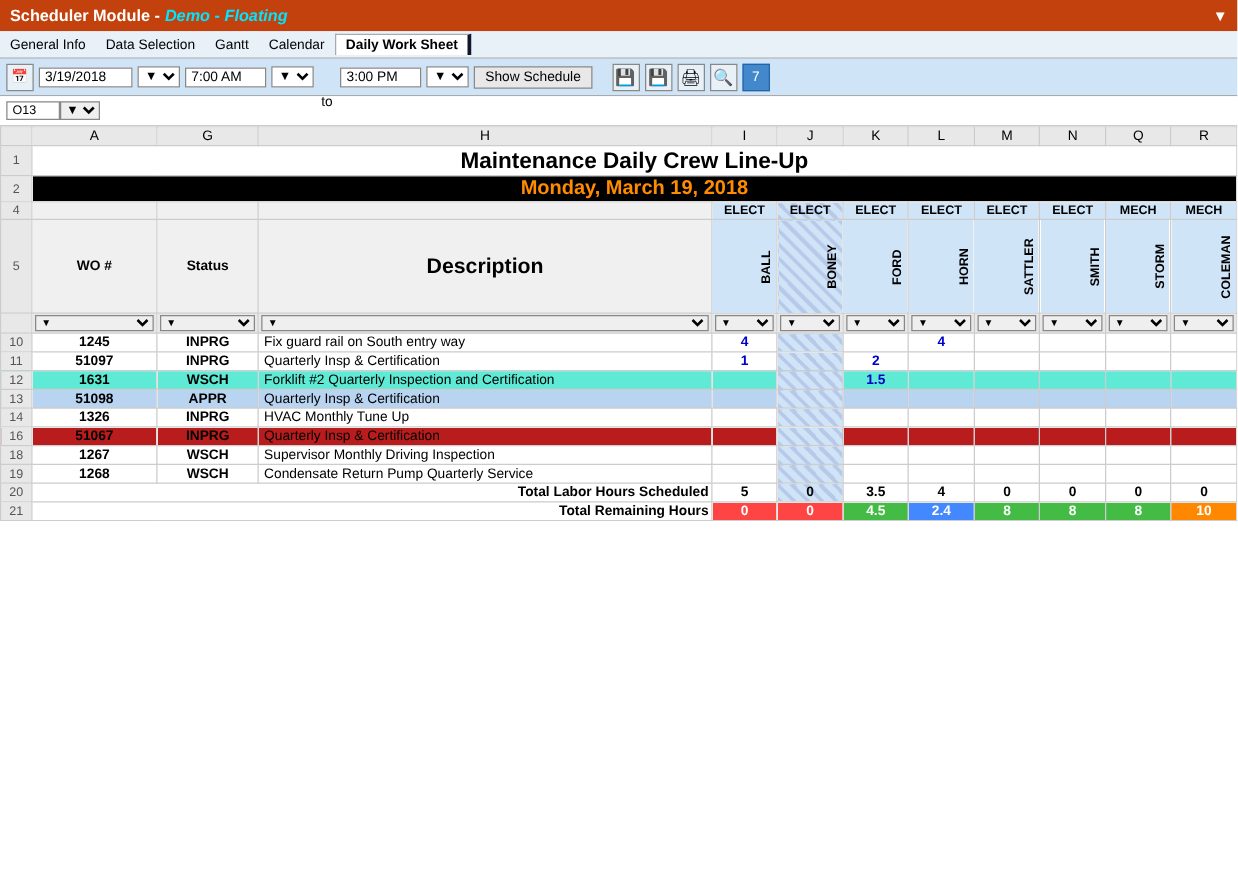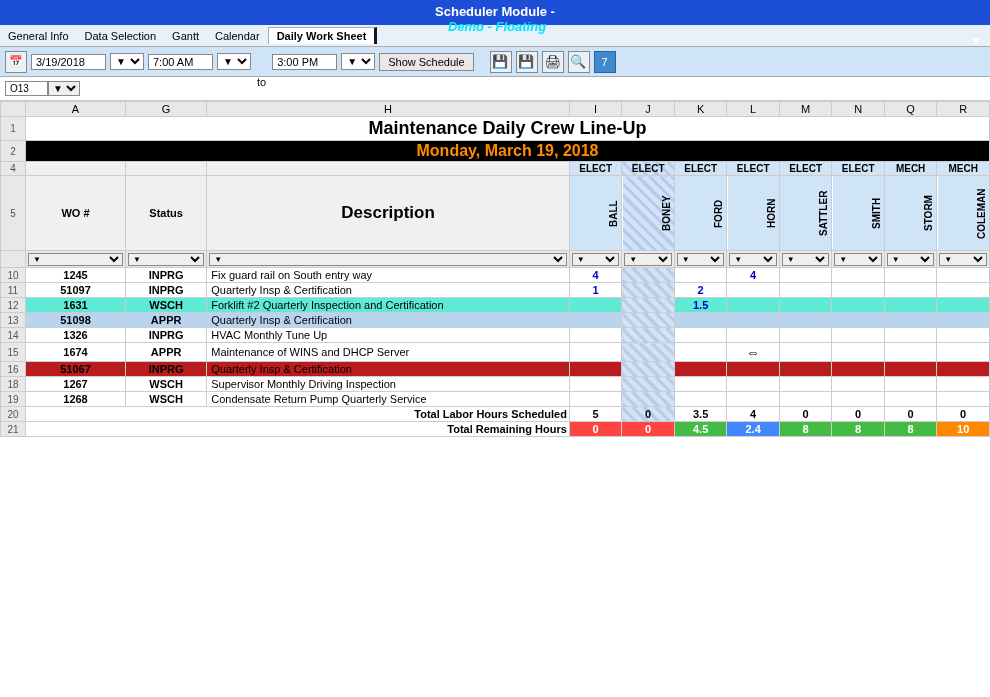--- a/index.html
+++ b/index.html
@@ -1,28 +1,27 @@
 <!DOCTYPE html>
 <html><head>
   <meta charset="utf-8">
   <style>
     * { margin: 0; padding: 0; box-sizing: border-box; }
     body { font-family: Arial, sans-serif; font-size: 12px; background: #fff; width: 990px; overflow: hidden; }
 
     
     #title-bar {
-      background: #1d4ed8;
+      background: #c2410c;
       color: #fff;
       padding: 4px 8px;
       font-size: 13px;
       font-weight: bold;
       display: flex;
       align-items: center;
       height: 25px;
-      flex-direction: column;
     }
     #title-bar .demo-title { color: #00e5ff; font-style: italic; margin-left: 4px; }
 
     
     #menu-bar {
       background: #e8f0f8;
       display: flex;
       align-items: center;
       height: 22px;
       border-bottom: 1px solid #aaa;
@@ -414,34 +413,20 @@
       <td class="desc-cell">HVAC Monthly Tune Up</td>
       <td class="num-cell"></td>
       <td class="num-cell" style="background:repeating-linear-gradient(45deg,#b8c8e8,#b8c8e8 3px,#d0e4f7 3px,#d0e4f7 8px);"></td>
       <td class="num-cell"></td>
       <td class="num-cell"></td>
       <td class="num-cell"></td>
       <td class="num-cell"></td>
       <td class="num-cell"></td>
       <td class="num-cell"></td>
     </tr>
-        <tr style="background:#fff;">
-      <td class="row-num">15</td>
-      <td class="wo-cell">1674</td>
-      <td class="status-cell">APPR</td>
-      <td class="desc-cell">Maintenance of WINS and DHCP Server</td>
-      <td class="num-cell"></td>
-      <td class="num-cell" style="background:repeating-linear-gradient(45deg,#b8c8e8,#b8c8e8 3px,#d0e4f7 3px,#d0e4f7 8px);"></td>
-      <td class="num-cell"></td>
-      <td class="arrow-cell">⇔</td>
-      <td class="num-cell"></td>
-      <td class="num-cell"></td>
-      <td class="num-cell"></td>
-      <td class="num-cell"></td>
-    </tr>
         <tr style="background:#b91c1c;">
       <td class="row-num">16</td>
       <td class="wo-cell">51067</td>
       <td class="status-cell">INPRG</td>
       <td class="desc-cell">Quarterly Insp &amp; Certification</td>
       <td class="num-cell"></td>
       <td class="num-cell" style="background:repeating-linear-gradient(45deg,#b8c8e8,#b8c8e8 3px,#d0e4f7 3px,#d0e4f7 8px);"></td>
       <td class="num-cell"></td>
       <td class="num-cell"></td>
       <td class="num-cell"></td>

